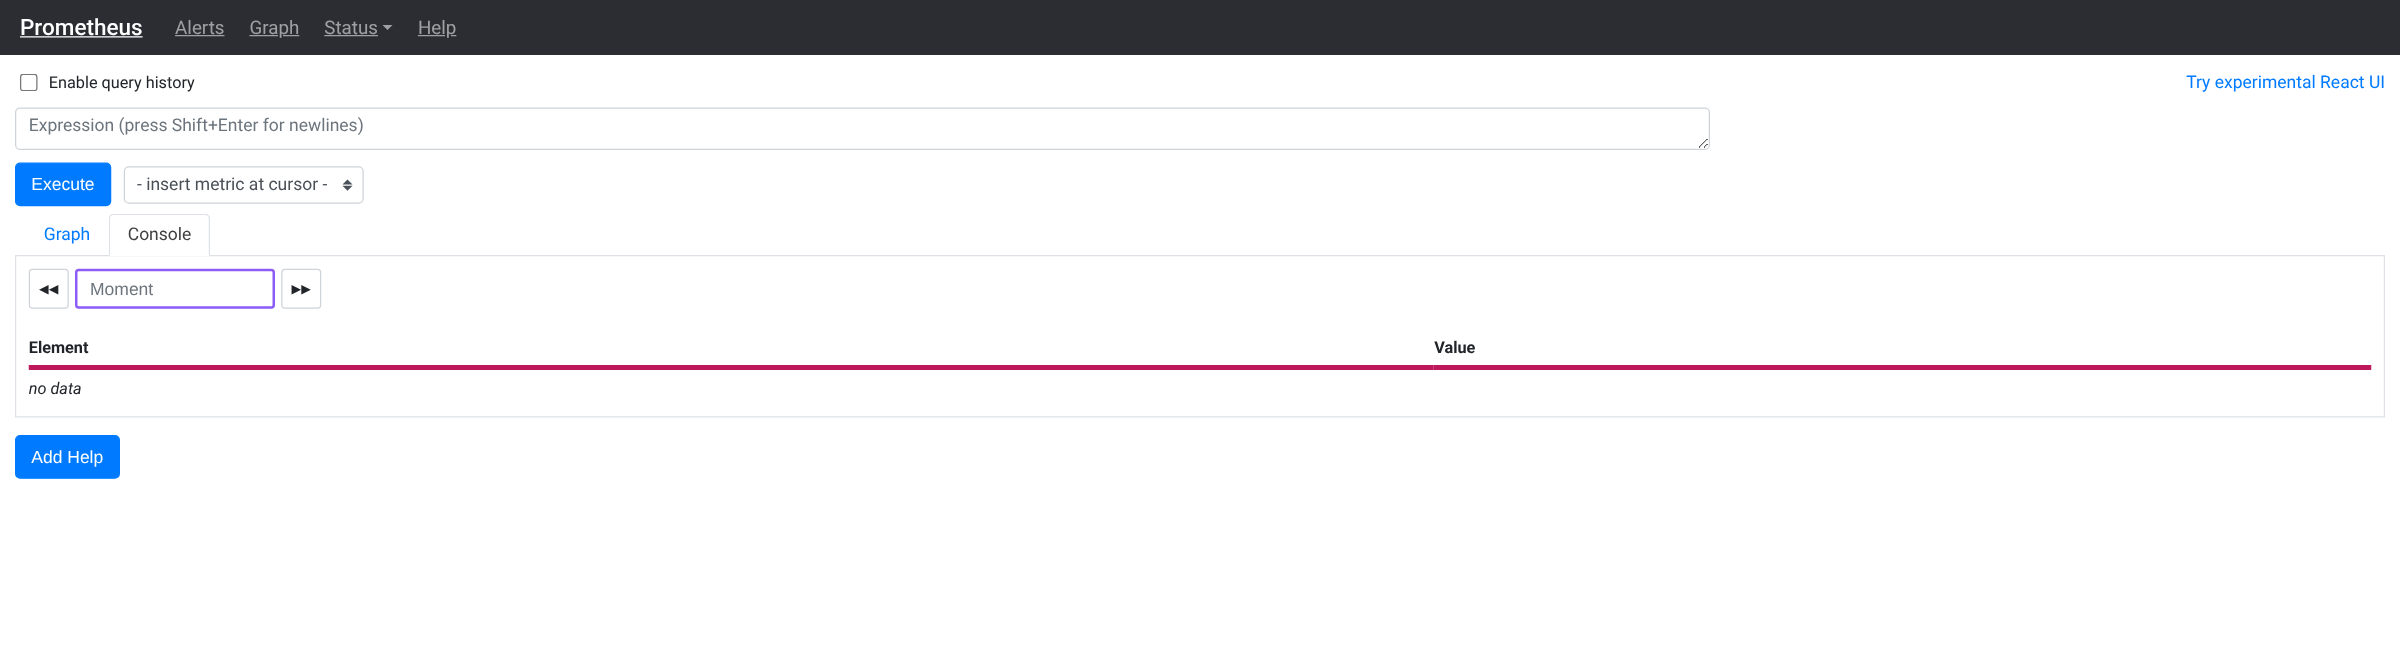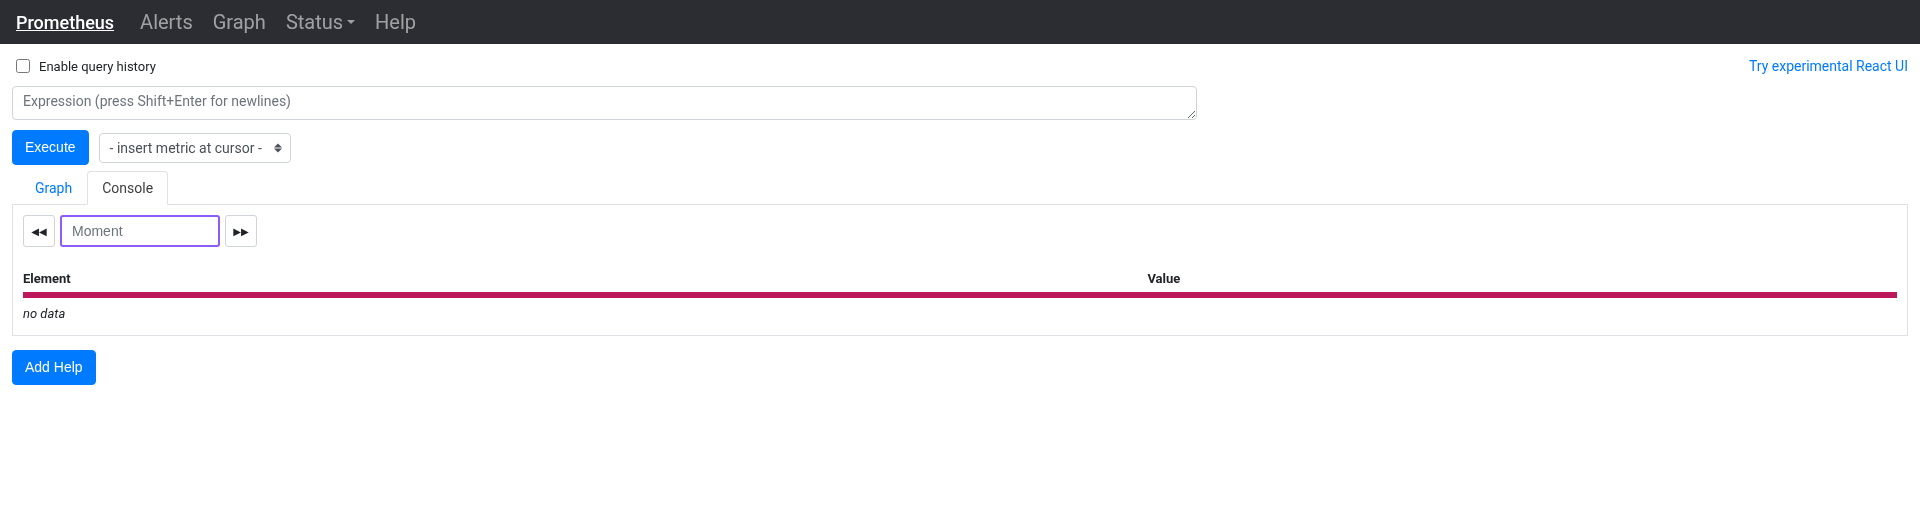--- a/index.html
+++ b/index.html
@@ -23,23 +23,24 @@
     font-weight: 500;
     color: #fff;
     margin-right: 16px;
     cursor: pointer;
     text-decoration: underline;
   }
   .nav-link {
     color: rgba(255,255,255,0.55);
     padding: 8px 10px;
     cursor: pointer;
-    font-size: 20px;
-    display: flex;
-    align-items: center;
+    font-size: 15px;
+    display: flex;
+    align-items: center;
+    text-decoration: underline;
   }
   .caret-down {
     margin-left: 4px;
     width: 0; height: 0;
     border-left: 4px solid transparent;
     border-right: 4px solid transparent;
     border-top: 4px solid rgba(255,255,255,0.55);
   }
   .container {
     padding: 12px;
@@ -59,21 +60,21 @@
   .checkbox-wrap input[type="checkbox"] {
     width: 14px; height: 14px;
     cursor: pointer;
   }
   .link {
     color: #007bff;
     cursor: pointer;
     font-size: 14px;
   }
   .textarea-expr {
-    width: 1185px;
+    width: 1356px;
     max-width: 100%;
     min-height: 34px;
     height: 34px;
     padding: 6px 10px;
     border: 1px solid #ced4da;
     border-radius: 4px;
     resize: both;
     font-family: inherit;
     font-size: 14px;
     color: #495057;
@@ -193,21 +194,21 @@
   .result-table {
     margin-top: 18px;
     width: 100%;
     border-collapse: collapse;
   }
   .result-table th {
     text-align: left;
     font-weight: 700;
     font-size: 13px;
     padding: 6px 0;
-    border-bottom: 6px solid #be185d;
+    border-bottom: 4px solid #be185d;
   }
   .result-table th:first-child { width: 60%; }
   .no-data {
     font-style: italic;
     font-size: 13px;
     padding: 8px 0 4px 0;
     color: #212529;
   }
   .add-graph-wrap {
     margin-top: 14px;

